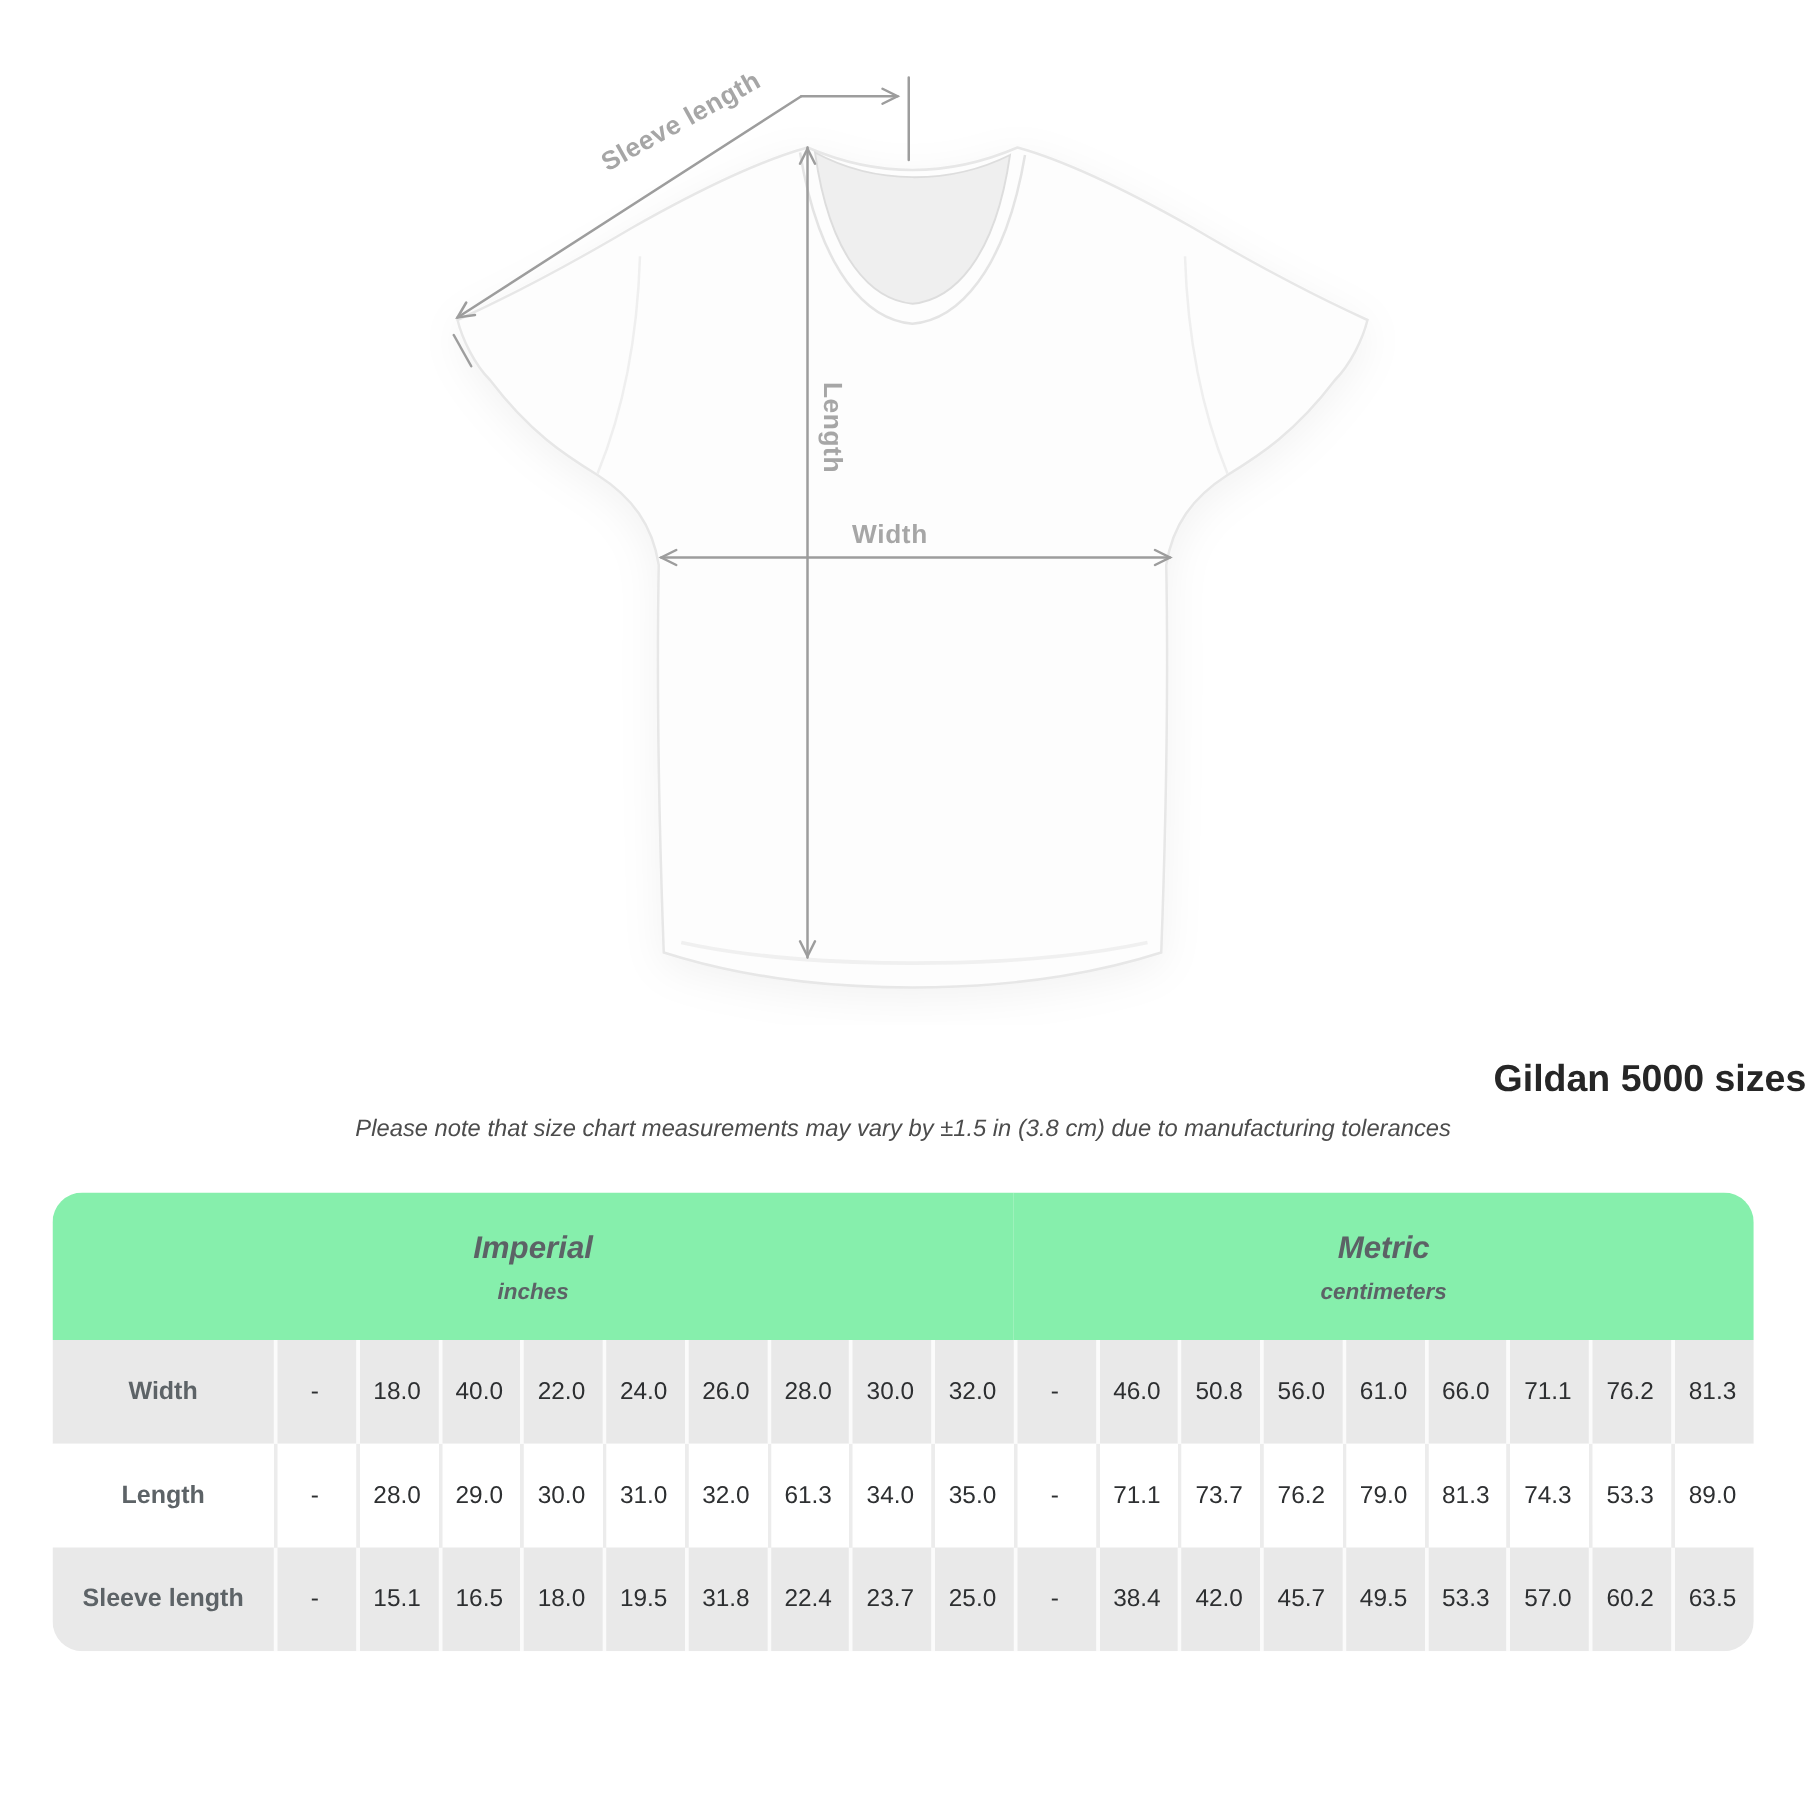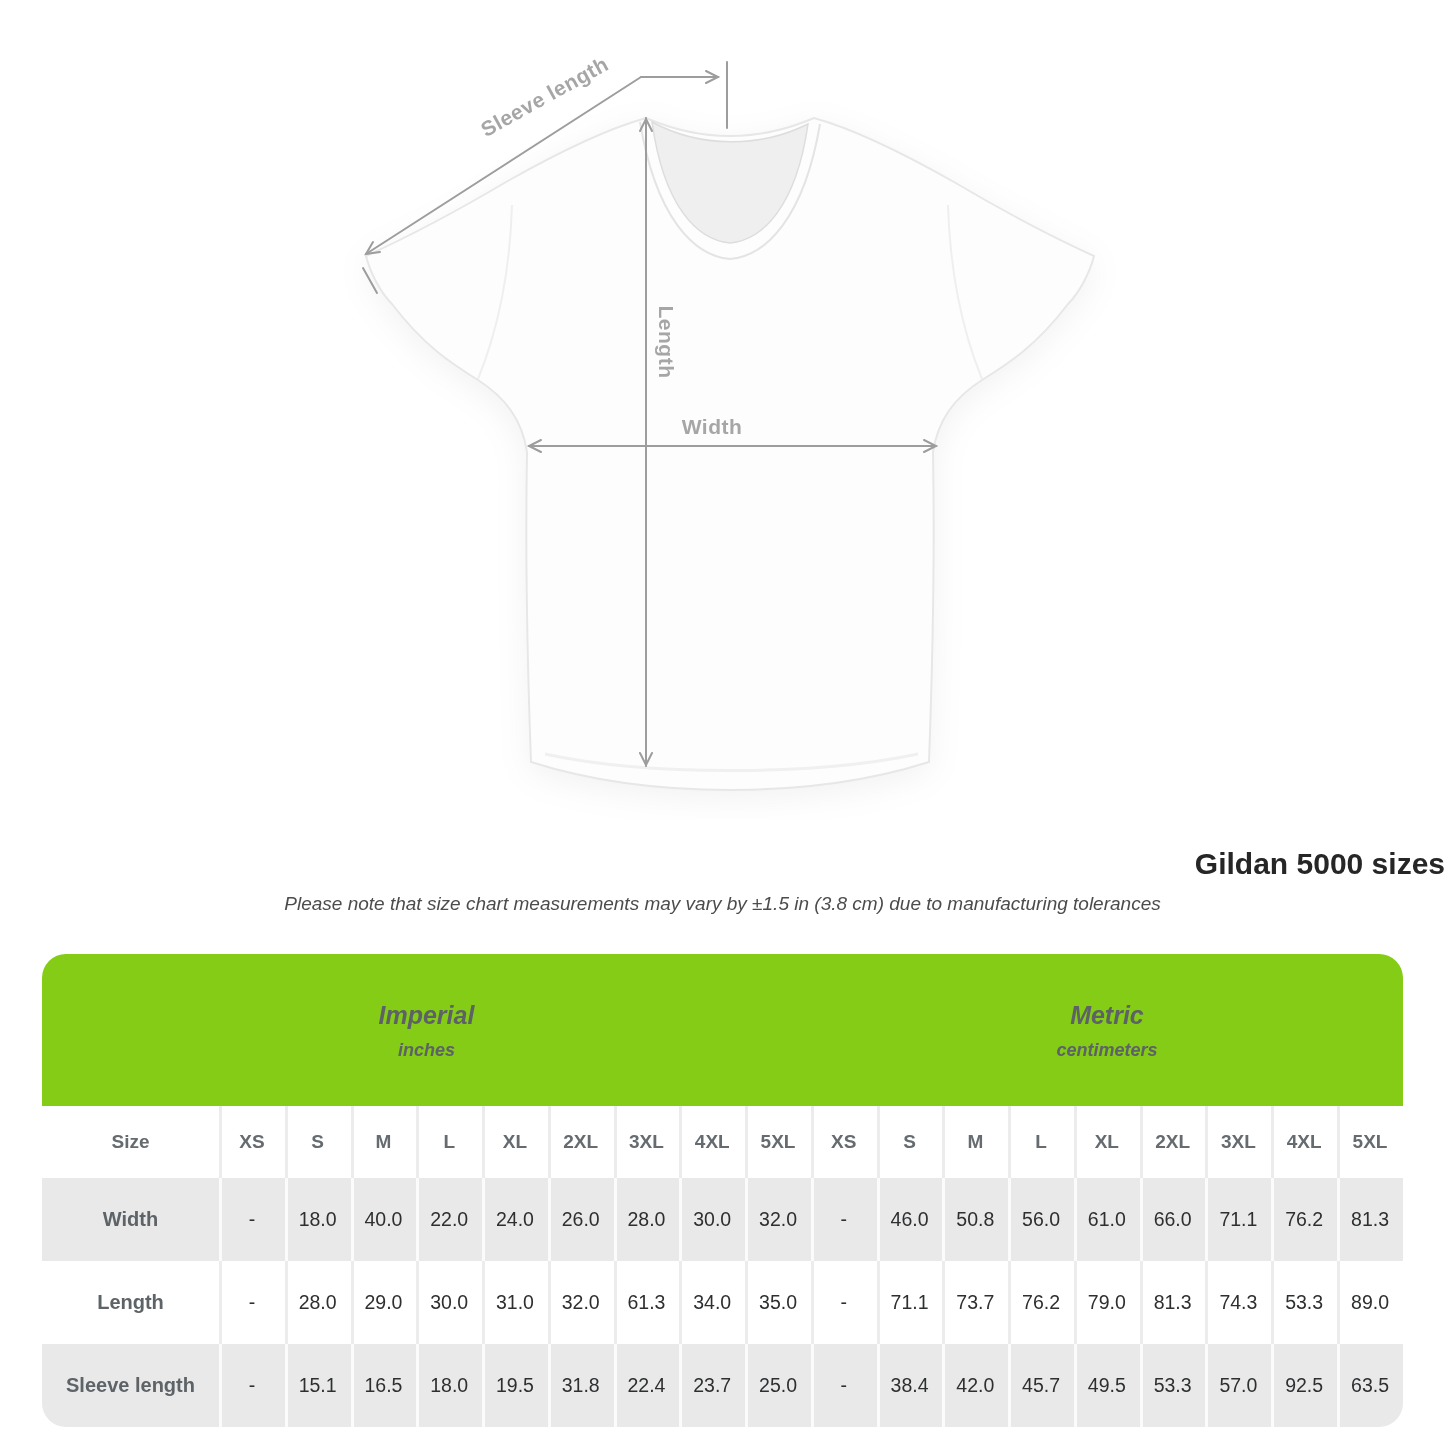--- a/index.html
+++ b/index.html
@@ -12,21 +12,21 @@
 
   .title{ text-align:right;font-size:30px;font-weight:bold;color:#262626;
           margin:26px 0 0 0;line-height:36px;}
   .note{  text-align:center;font-style:italic;font-size:19px;color:#4c4c4c;
           margin:10px 0 17px 0;line-height:24px;}
 
   .table-wrap{margin:38px 42px 0 42px;border-radius:24px;overflow:hidden;}
   table{width:100%;border-collapse:separate;border-spacing:0;table-layout:fixed;}
   td,th{padding:0;text-align:center;vertical-align:middle;}
 
-  tr.group-row th{background:#84cc16;height:152px;vertical-align:middle;}
+  tr.group-row th{background:#86efac;height:118px;vertical-align:middle;}
   .g-label{font-size:25px;font-weight:bold;font-style:italic;color:#5c6266;line-height:30px;}
   .g-unit{font-size:18px;font-style:italic;color:#5c6266;line-height:22px;margin-top:9px;}
 
   tr.sizes-row th{background:#ffffff;height:72px;font-size:19px;font-weight:bold;color:#666b6f;}
   tr.data{height:83px;}
   tr.data th{font-size:20px;font-weight:bold;color:#5d6367;}
   tr.data td{font-size:19.5px;color:#2d2f31;}
   tr.r-gray > th, tr.r-gray > td{background:#e9e9e9;}
   tr.r-white > th, tr.r-white > td{background:#ffffff;}
 
@@ -132,41 +132,20 @@
       <th colspan="10">
         <div class="g-label">Imperial</div>
         <div class="g-unit">inches</div>
       </th>
       <th colspan="9">
         <div class="g-label">Metric</div>
         <div class="g-unit">centimeters</div>
       </th>
     </tr>
 
-    <tr class="sizes-row">
-      <th>Size</th>
-      <th>XS</th>
-      <th>S</th>
-      <th>M</th>
-      <th>L</th>
-      <th>XL</th>
-      <th>2XL</th>
-      <th>3XL</th>
-      <th>4XL</th>
-      <th>5XL</th>
-      <th>XS</th>
-      <th>S</th>
-      <th>M</th>
-      <th>L</th>
-      <th>XL</th>
-      <th>2XL</th>
-      <th>3XL</th>
-      <th>4XL</th>
-      <th>5XL</th>
-    </tr>
 
     <tr class="data r-gray">
       <th>Width</th>
       <td>-</td>
       <td>18.0</td>
       <td>40.0</td>
       <td>22.0</td>
       <td>24.0</td>
       <td>26.0</td>
       <td>28.0</td>
@@ -216,18 +195,18 @@
       <td>22.4</td>
       <td>23.7</td>
       <td>25.0</td>
       <td>-</td>
       <td>38.4</td>
       <td>42.0</td>
       <td>45.7</td>
       <td>49.5</td>
       <td>53.3</td>
       <td>57.0</td>
-      <td>92.5</td>
+      <td>60.2</td>
       <td>63.5</td>
     </tr>
   </tbody>
     </table>
 </div>
 
 </body></html>

